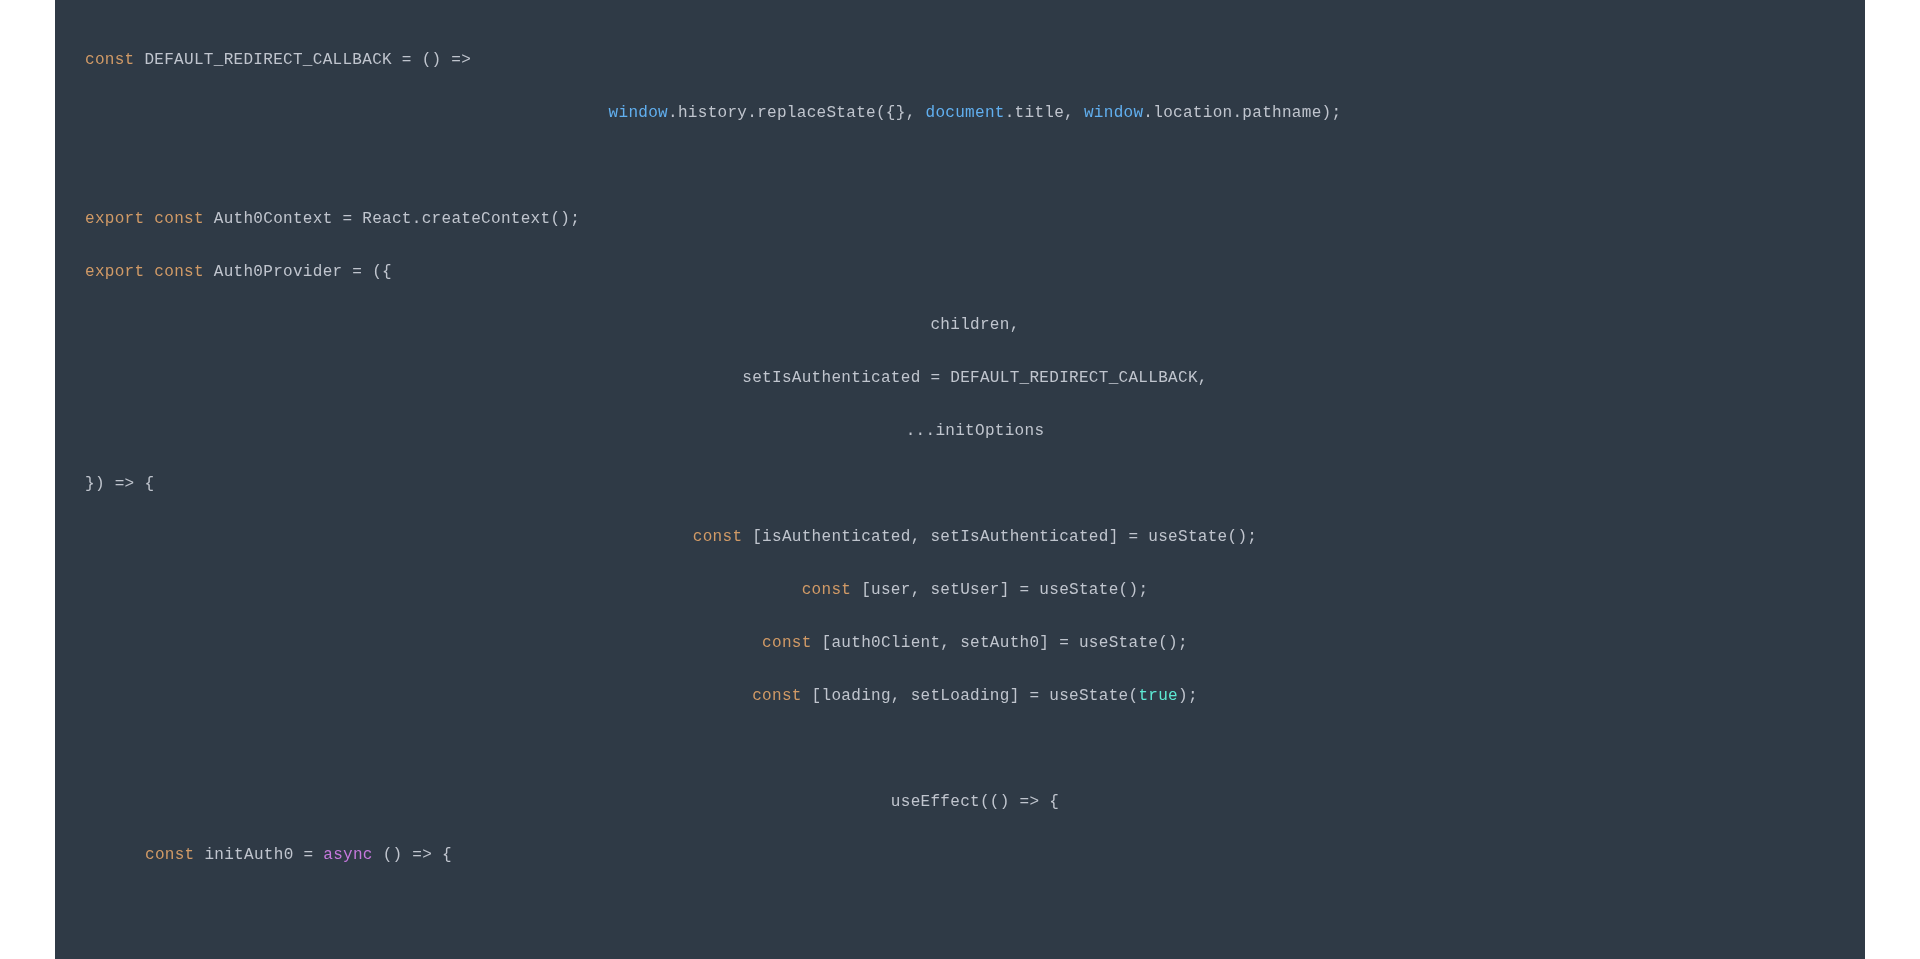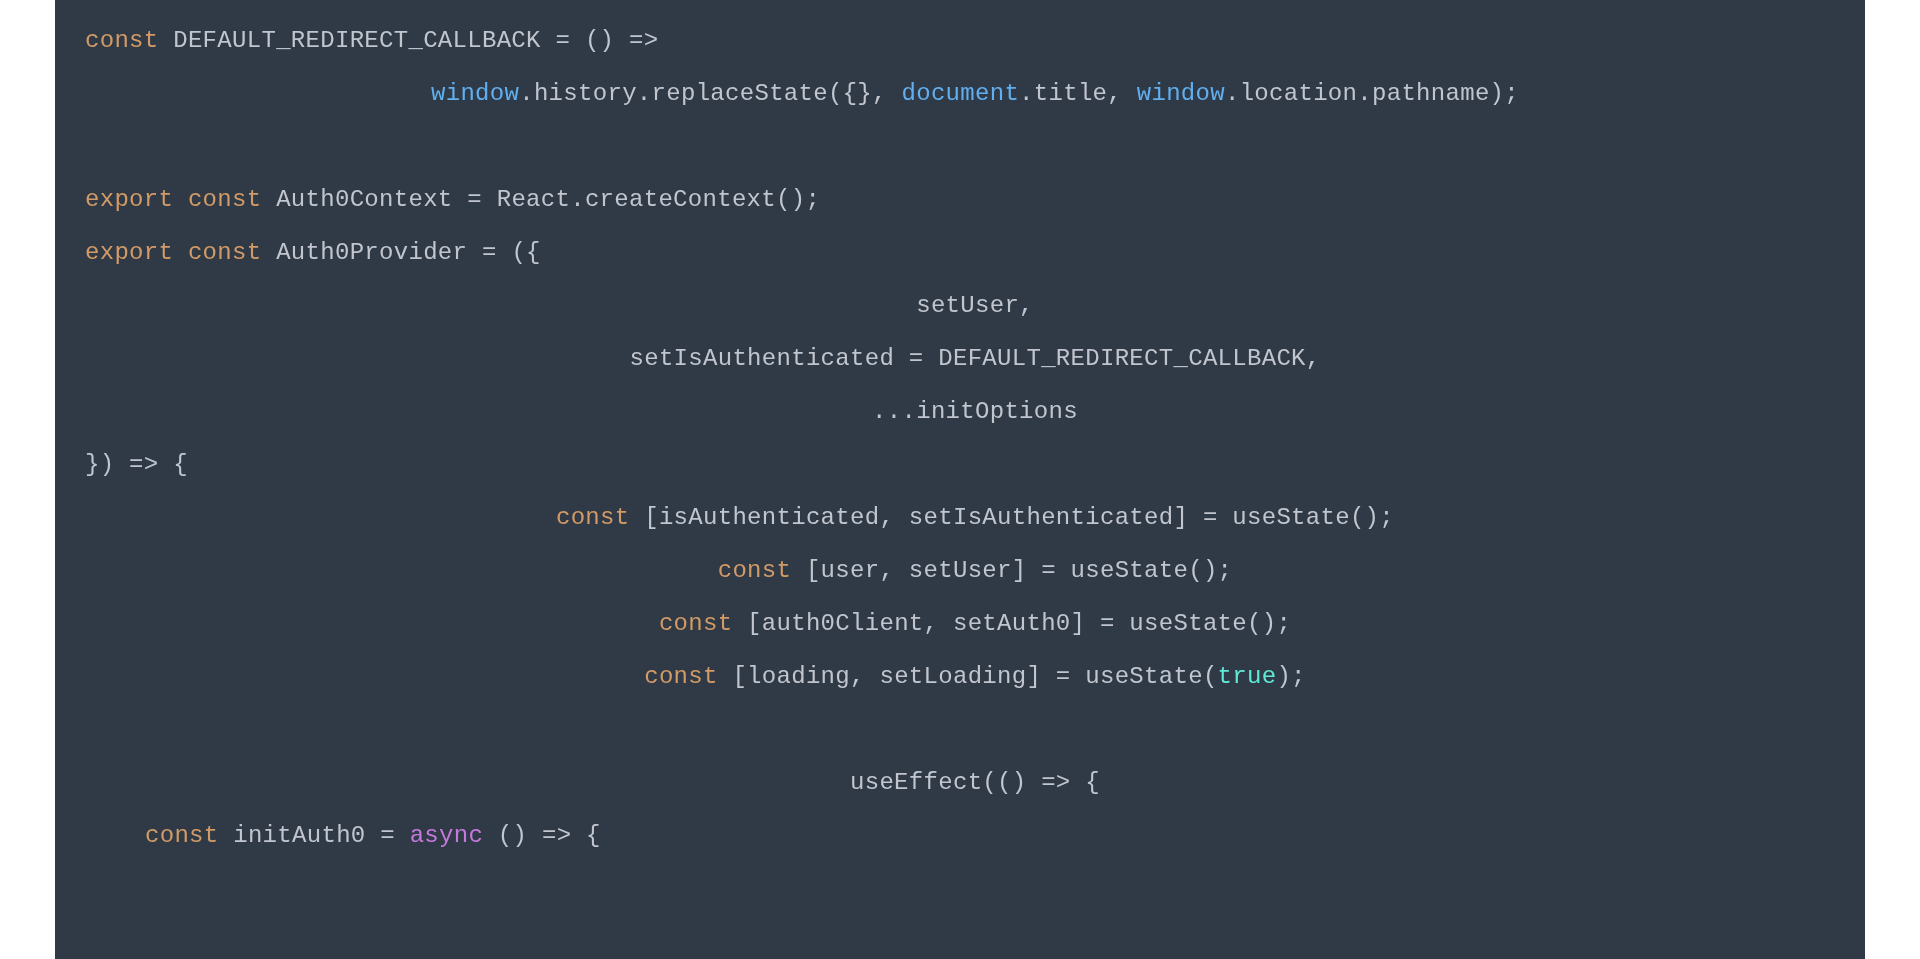--- a/index.html
+++ b/index.html
@@ -13,23 +13,23 @@
       height: 959px;
       width: 1920px;
       overflow: hidden;
       display: flex;
       justify-content: center;
     }
     .code-container {
       background: #2f3a46;
       width: 1810px;
       height: 100%;
-      padding: 14px 30px;
+      padding: 34px 30px;
       color: #c0c5ce;
-      font-size: 24px;
+      font-size: 16px;
       line-height: 53px;
       letter-spacing: 0.3px;
     }
     .code-line {
       white-space: pre;
       font-family: inherit;
     }
     .indent-1 { padding-left: 30px; text-align: center; }
     .indent-2 { padding-left: 60px; }
     .kw-const { color: #d19a66; }
@@ -42,21 +42,21 @@
   </style>
 </head>
 <body>
 
 <div class="code-container" id="code-root">
 <div class="code-line"><span class="kw-const">const</span><span class="default-text"> DEFAULT_REDIRECT_CALLBACK = () =&gt;</span></div>
     <div class="code-line indent-1"><span class="title">window</span><span class="default-text">.history.replaceState({}, </span><span class="title">document</span><span class="default-text">.title, </span><span class="title">window</span><span class="default-text">.location.pathname);</span></div>
     <div class="code-line"><span class="default-text"> </span></div>
     <div class="code-line"><span class="kw-export">export</span><span class="default-text"> </span><span class="kw-const">const</span><span class="default-text"> Auth0Context = React.createContext();</span></div>
     <div class="code-line"><span class="kw-export">export</span><span class="default-text"> </span><span class="kw-const">const</span><span class="default-text"> Auth0Provider = ({</span></div>
-    <div class="code-line indent-1"><span class="default-text">setUser,</span></div>
+    <div class="code-line indent-1"><span class="default-text">children,</span></div>
     <div class="code-line indent-1"><span class="default-text">setIsAuthenticated = DEFAULT_REDIRECT_CALLBACK,</span></div>
     <div class="code-line indent-1"><span class="default-text">...initOptions</span></div>
     <div class="code-line"><span class="default-text">}) =&gt; {</span></div>
     <div class="code-line indent-1"><span class="kw-const">const</span><span class="default-text"> [isAuthenticated, setIsAuthenticated] = useState();</span></div>
     <div class="code-line indent-1"><span class="kw-const">const</span><span class="default-text"> [user, setUser] = useState();</span></div>
     <div class="code-line indent-1"><span class="kw-const">const</span><span class="default-text"> [auth0Client, setAuth0] = useState();</span></div>
     <div class="code-line indent-1"><span class="kw-const">const</span><span class="default-text"> [loading, setLoading] = useState(</span><span class="kw-true">true</span><span class="default-text">);</span></div>
     <div class="code-line"><span class="default-text"> </span></div>
     <div class="code-line indent-1"><span class="default-text">useEffect(() =&gt; {</span></div>
     <div class="code-line indent-2"><span class="kw-const">const</span><span class="default-text"> initAuth0 = </span><span class="async">async</span><span class="default-text"> () =&gt; {</span></div>

